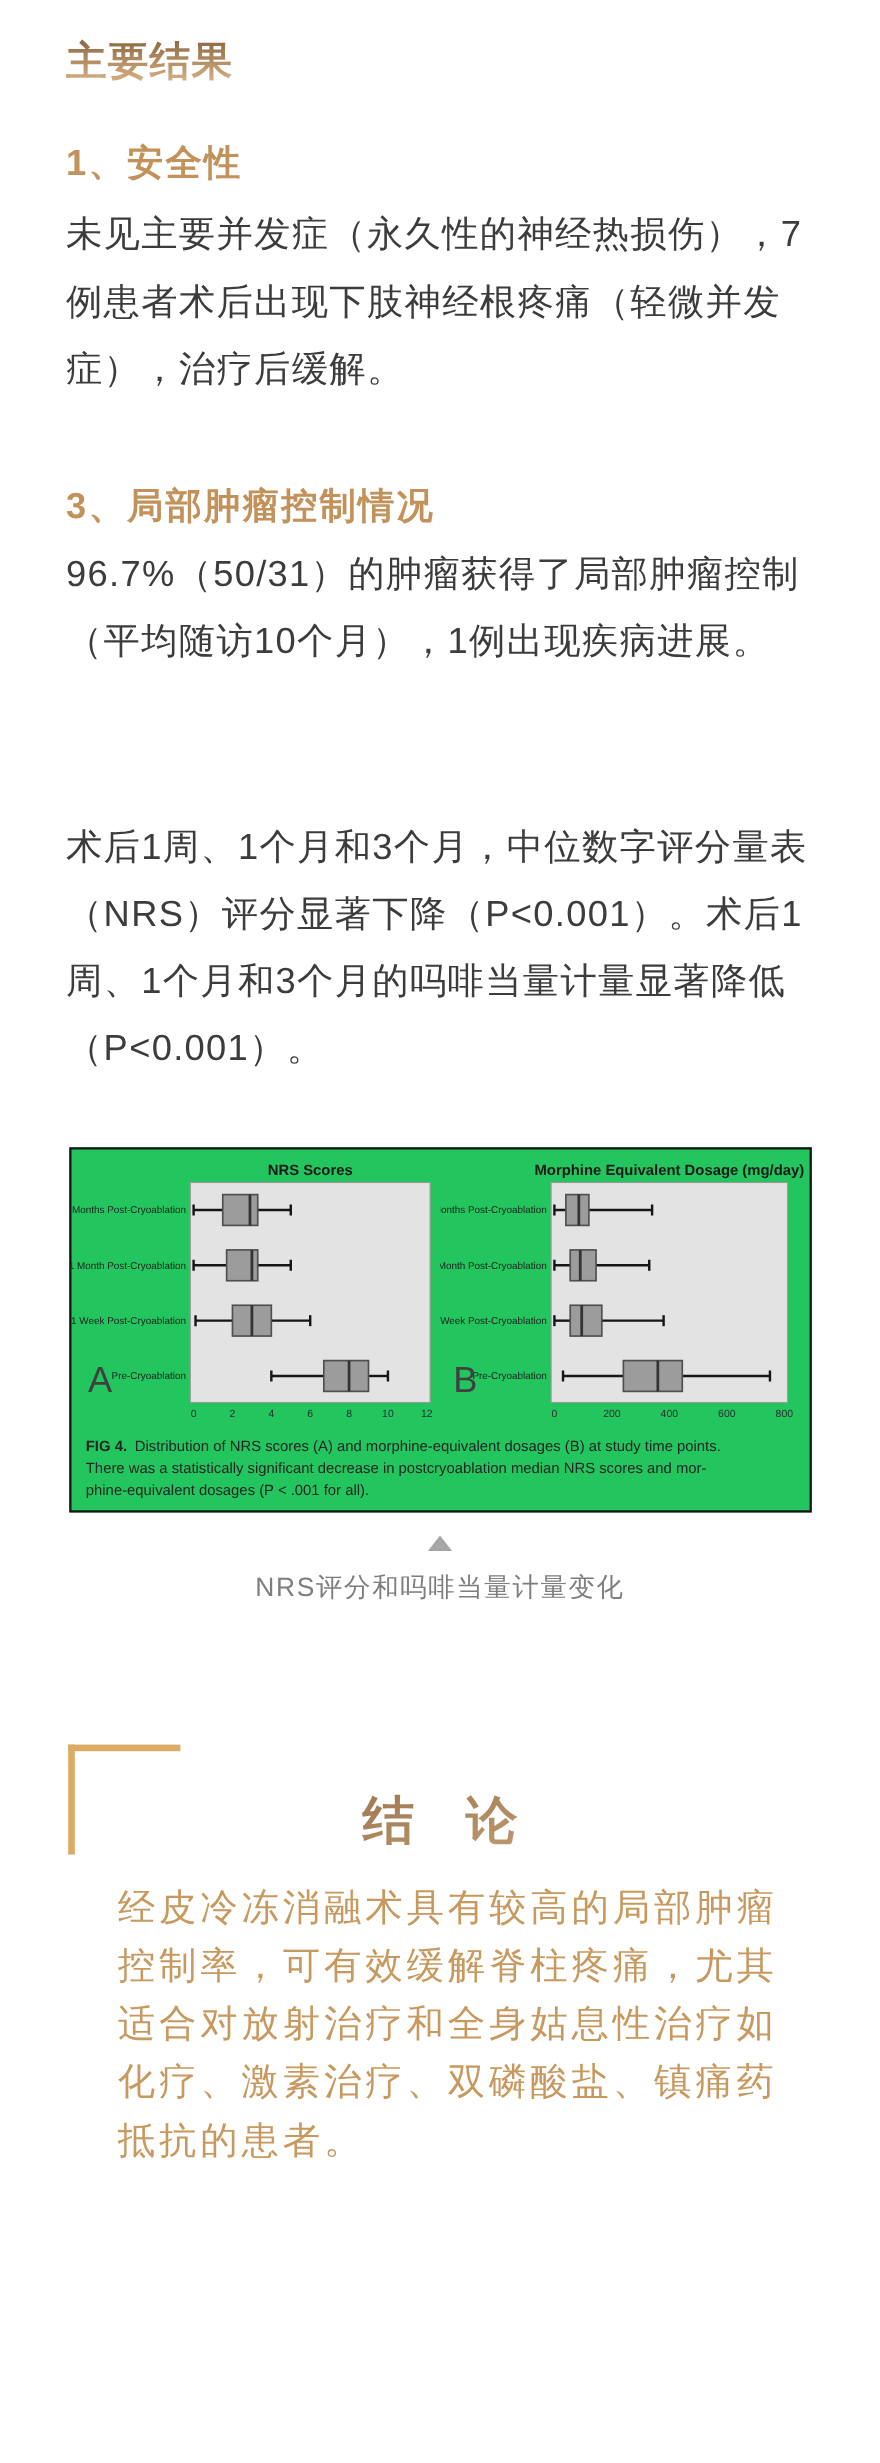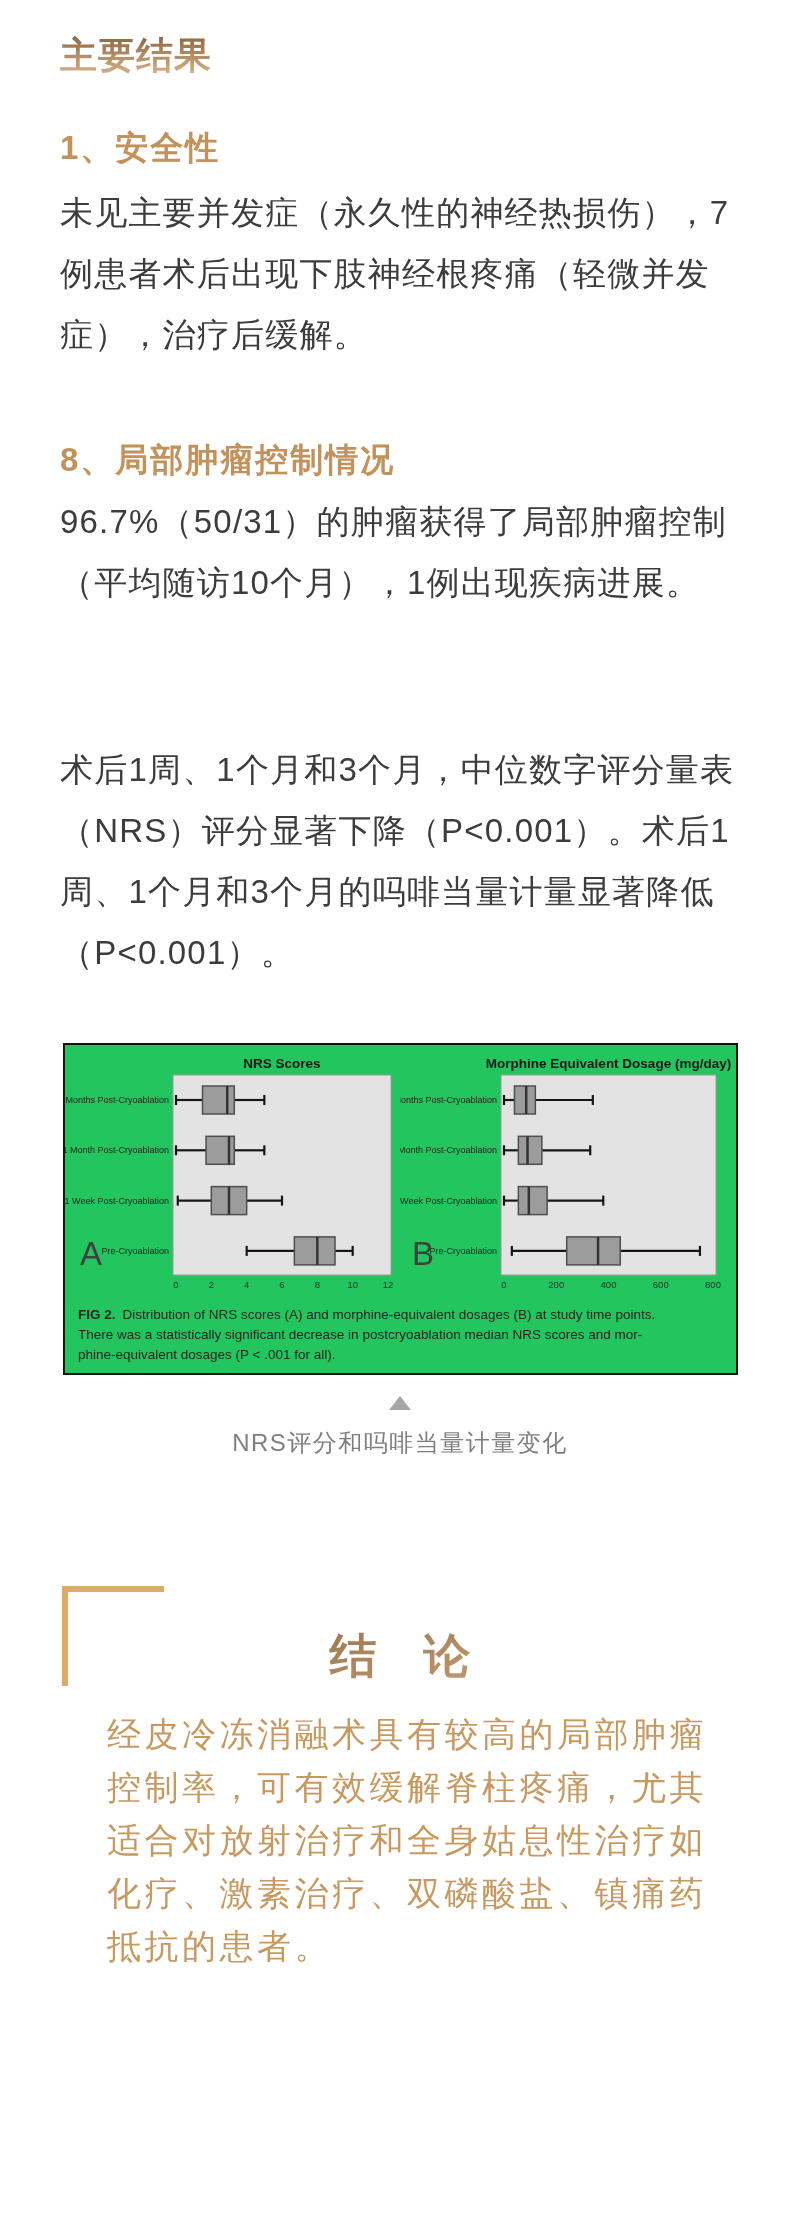--- a/index.html
+++ b/index.html
@@ -90,21 +90,21 @@
 
 <div class="page">
 
   <div class="page-title">主要结果</div>
 
   <div class="sec-heading h-sec1">1、安全性</div>
   <div class="para p-sec1">未见主要并发症（永久性的神经热损伤），7
 例患者术后出现下肢神经根疼痛（轻微并发
 症），治疗后缓解。</div>
 
-  <div class="sec-heading h-sec2">8、局部肿瘤控制情况</div>
+  <div class="sec-heading h-sec2">3、局部肿瘤控制情况</div>
   <div class="para p-sec2">96.7%（50/31）的肿瘤获得了局部肿瘤控制
 （平均随访10个月），1例出现疾病进展。</div>
 
   <div class="para p-sec3">术后1周、1个月和3个月，中位数字评分量表
 （NRS）评分显著下降（P&lt;0.001）。术后1
 周、1个月和3个月的吗啡当量计量显著降低
 （P&lt;0.001）。</div>
 
   <div class="figure">
     <div class="charts" id="charts">
@@ -180,21 +180,21 @@
           <rect x="166.7" y="191.89999999999998" width="53.556250000000034" height="28" fill="#9c9c9c" stroke="#4f4f4f" stroke-width="1.5"></rect>
           <line x1="198.05" y1="191.89999999999998" x2="198.05" y2="219.89999999999998" stroke="#333333" stroke-width="2.5"></line>
           <text x="104" y="243" fill="#2e2e2e" text-anchor="middle" font-size="9.5">0</text>
           <text x="156.25" y="243" fill="#2e2e2e" text-anchor="middle" font-size="9.5">200</text>
           <text x="208.5" y="243" fill="#2e2e2e" text-anchor="middle" font-size="9.5">400</text>
           <text x="260.75" y="243" fill="#2e2e2e" text-anchor="middle" font-size="9.5">600</text>
           <text x="313" y="243" fill="#2e2e2e" text-anchor="middle" font-size="9.5">800</text>
           <text x="12" y="220" fill="#404040" font-size="33">B</text>
         </svg>
       </div>
-    <div class="fig-caption"><b>FIG 2.</b><span>Distribution of NRS scores (A) and morphine-equivalent dosages (B) at study time points.
+    <div class="fig-caption"><b>FIG 4.</b><span>Distribution of NRS scores (A) and morphine-equivalent dosages (B) at study time points.
 There was a statistically significant decrease in postcryoablation median NRS scores and mor-
 phine-equivalent dosages (P &lt; .001 for all).</span></div>
   </div>
 
   <div class="triangle-up"></div>
   <div class="cn-caption">NRS评分和吗啡当量计量变化</div>
 
   <div class="bracket-tl"></div>
   <div class="conclusion-title">结　论</div>
   <div class="conclusion-para">经皮冷冻消融术具有较高的局部肿瘤

